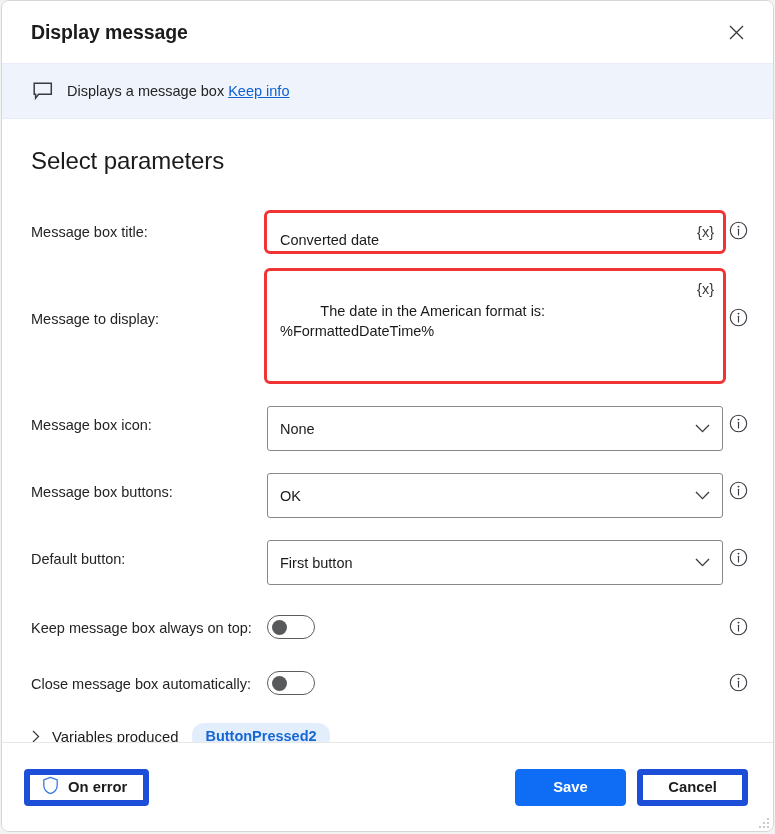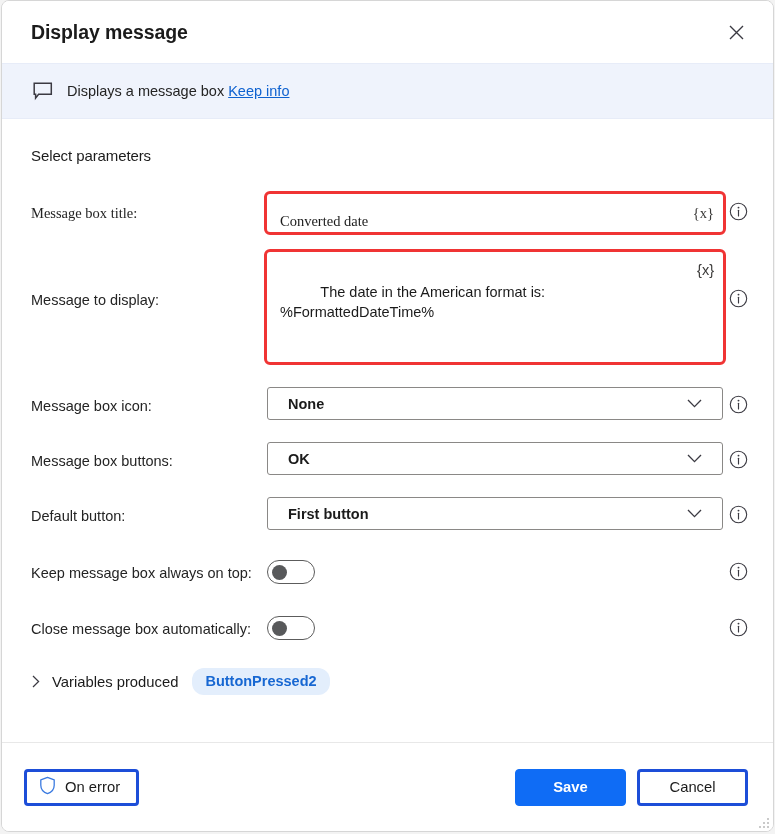--- a/index.html
+++ b/index.html
@@ -93,21 +93,21 @@
 
   
   .body {
     flex: 1 1 auto;
     overflow: hidden;
     position: relative;
     padding: 0 0 0 0;
     background: #ffffff;
   }
   .section-title {
-    font-size: 15px;
+    font-size: 24px;
     color: #1b1b1b;
     padding: 28px 0 0 29px;
     letter-spacing: -0.1px;
   }
 
   .field-row {
     display: flex;
     align-items: flex-start;
     padding-left: 29px;
     padding-right: 20px;
@@ -179,30 +179,29 @@
     line-height: 18px;
     user-select: none;
   }
   .textbox .varbtn { top: 9px; }
 
   
   .dropdown {
     border: 1px solid #8a8886;
     border-radius: 3px;
     background: #ffffff;
-    height: 33px;
-    box-sizing: border-box;
-    display: flex;
-    align-items: center;
-    padding: 0 20px;
+    height: 45px;
+    box-sizing: border-box;
+    display: flex;
+    align-items: center;
+    padding: 0 12px;
     font-size: 14.5px;
     color: #1b1b1b;
     cursor: pointer;
     justify-content: space-between;
-    font-weight: bold;
   }
   .chev { display: flex; align-items: center; }
 
   
   .toggle {
     width: 48px;
     height: 24px;
     border-radius: 14px;
     border: 1px solid #5c5c5c;
     background: #ffffff;
@@ -273,22 +272,23 @@
     height: 37px;
     border-radius: 4px;
     font-size: 14.8px;
     display: inline-flex;
     align-items: center;
     justify-content: center;
     cursor: pointer;
     box-sizing: border-box;
     padding: 0 16px;
     background: #ffffff;
-    border: 3px solid #1d4ed8;
-    color: #1b1b1b;
+    border: 6px solid #1d4ed8;
+    color: #1b1b1b;
+    font-weight: bold;
   }
   .btn-onerror {
     padding: 0 16px 0 12px;
     gap: 9px;
   }
   .btn-save {
     background: #0f6cf5;
     border: 1px solid #0f6cf5;
     color: #ffffff;
     width: 111px;
@@ -341,21 +341,21 @@
       </svg>
     </span>
     <span class="banner-text">Displays a message box</span>
     <a class="banner-link">Keep info</a>
   </div>
 
   <div class="body">
 
     <div class="section-title">Select parameters</div>
 
-    <div class="field-row" style="margin-top:30px;font-family:Liberation Serif, serif;">
+    <div class="field-row" style="margin-top:38px;">
       <div class="field-label">Message box title:</div>
       <div class="field-control">
         <div class="textbox highlighted">
           <span>Converted date</span>
           <span class="varbtn">{x}</span>
         </div>
       </div>
       <div class="info-icon">
         <svg width="19" height="19" viewBox="0 0 19 19">
           <circle cx="9.5" cy="9.5" r="8.2" fill="none" stroke="#3b3a42" stroke-width="1.1"></circle>

